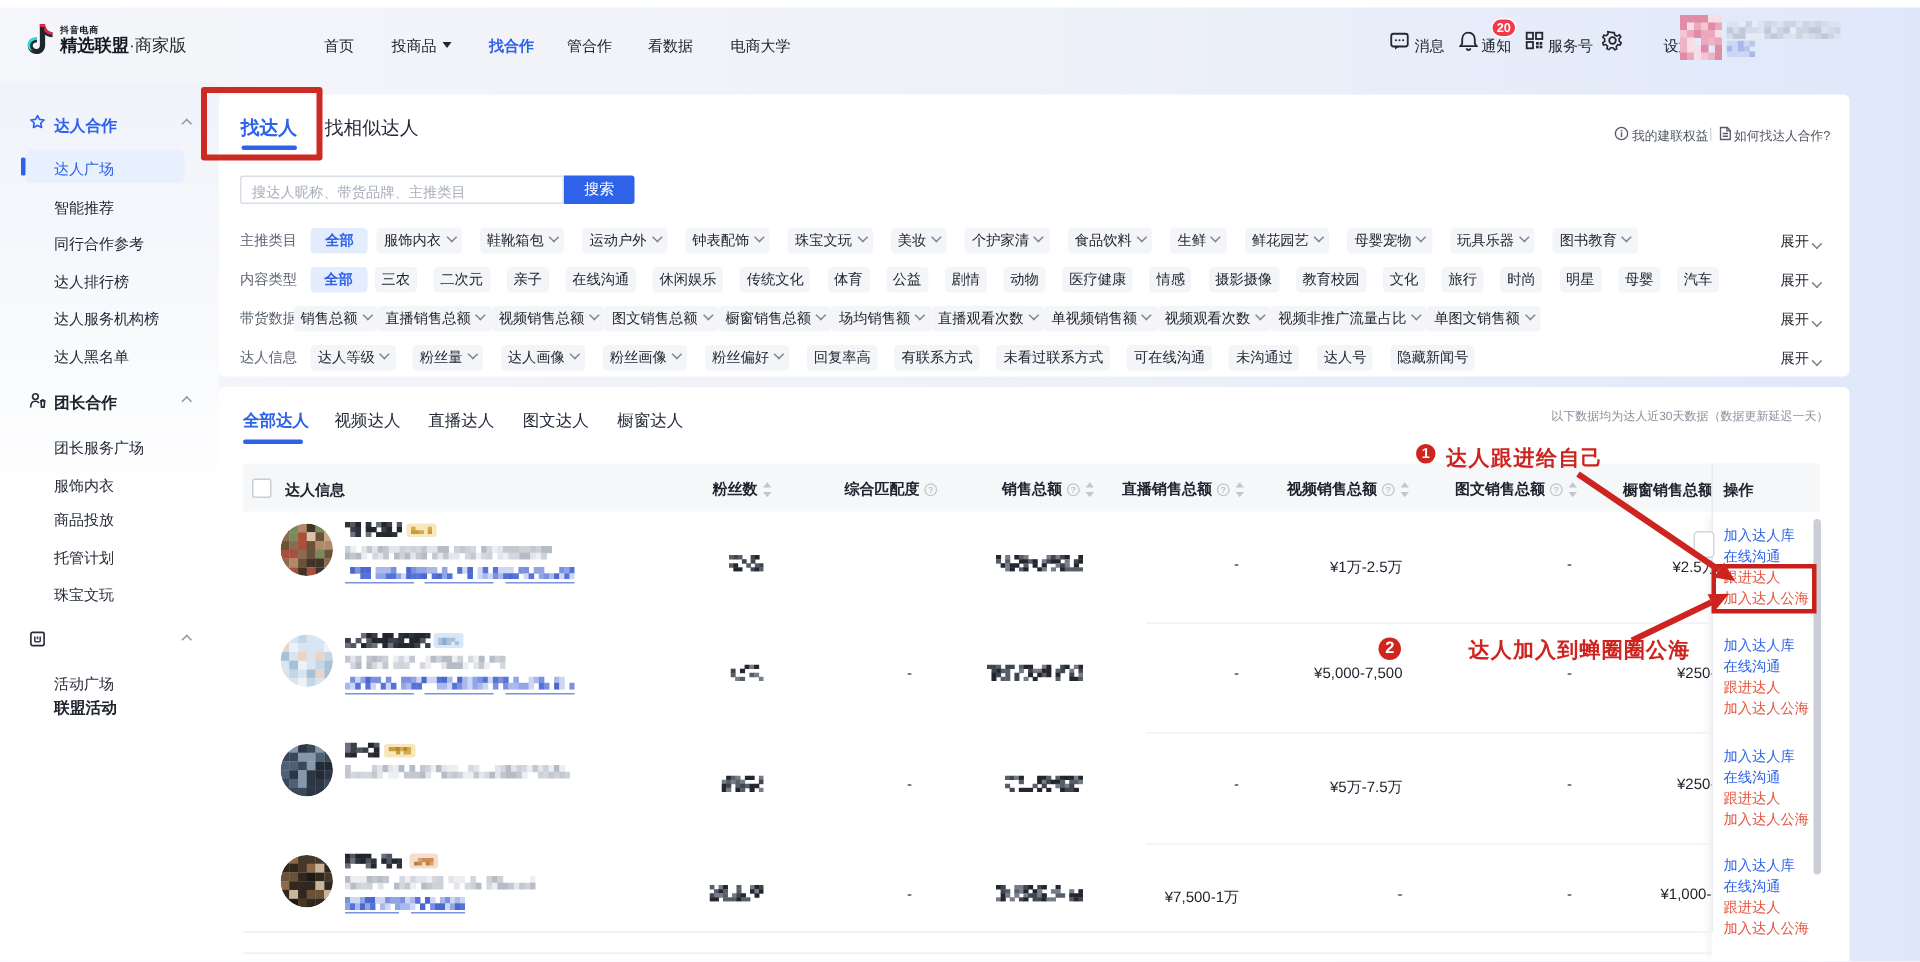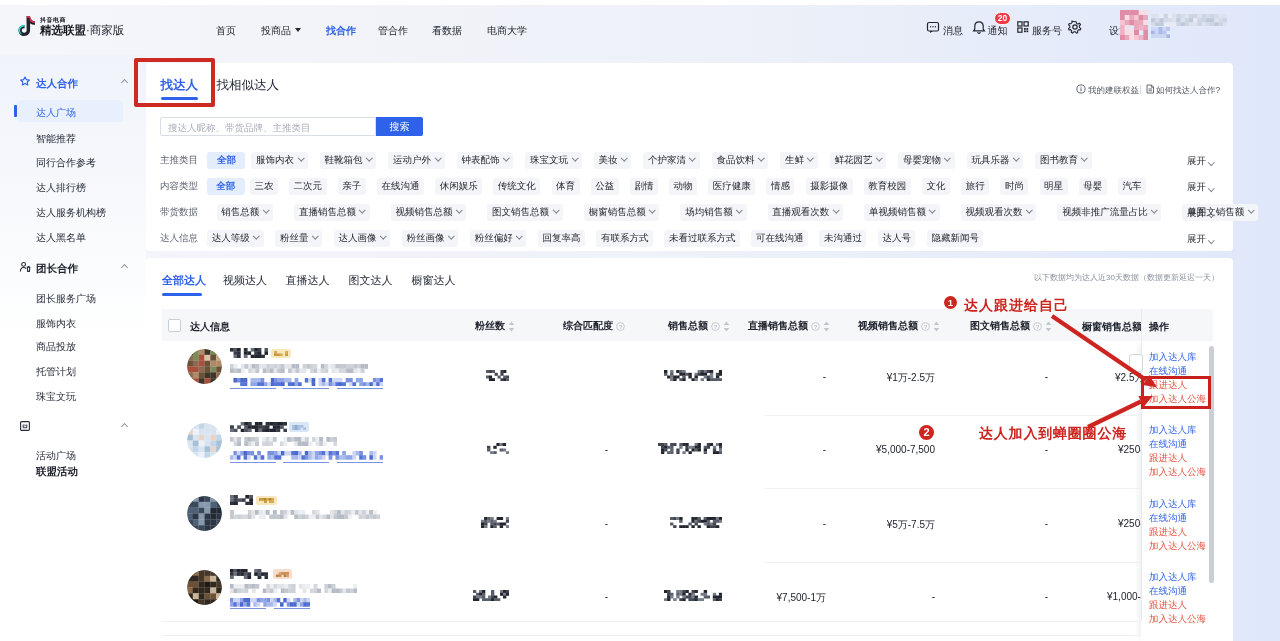--- a/index.html
+++ b/index.html
@@ -275,21 +275,21 @@
       <span class="pill">摄影摄像</span>
       <span class="pill">教育校园</span>
       <span class="pill">文化</span>
       <span class="pill">旅行</span>
       <span class="pill">时尚</span>
       <span class="pill">明星</span>
       <span class="pill">母婴</span>
       <span class="pill">汽车</span>
     </div>
 <div class="abs cn" style="left:1187px;top:181px;font-size:9.5px;color:#23262f;">展开<span class="chev" style="transform:rotate(45deg);margin-left:3px;"></span></div>
-<div class="filterrow" style="top:204px;gap:21px;">
+<div class="filterrow" style="top:204px;gap:0;">
       <span class="flabel">带货数据</span>
       <span class="pill car">销售总额<span class="chev"></span></span>
       <span class="pill car">直播销售总额<span class="chev"></span></span>
       <span class="pill car">视频销售总额<span class="chev"></span></span>
       <span class="pill car">图文销售总额<span class="chev"></span></span>
       <span class="pill car">橱窗销售总额<span class="chev"></span></span>
       <span class="pill car">场均销售额<span class="chev"></span></span>
       <span class="pill car">直播观看次数<span class="chev"></span></span>
       <span class="pill car">单视频销售额<span class="chev"></span></span>
       <span class="pill car">视频观看次数<span class="chev"></span></span>

